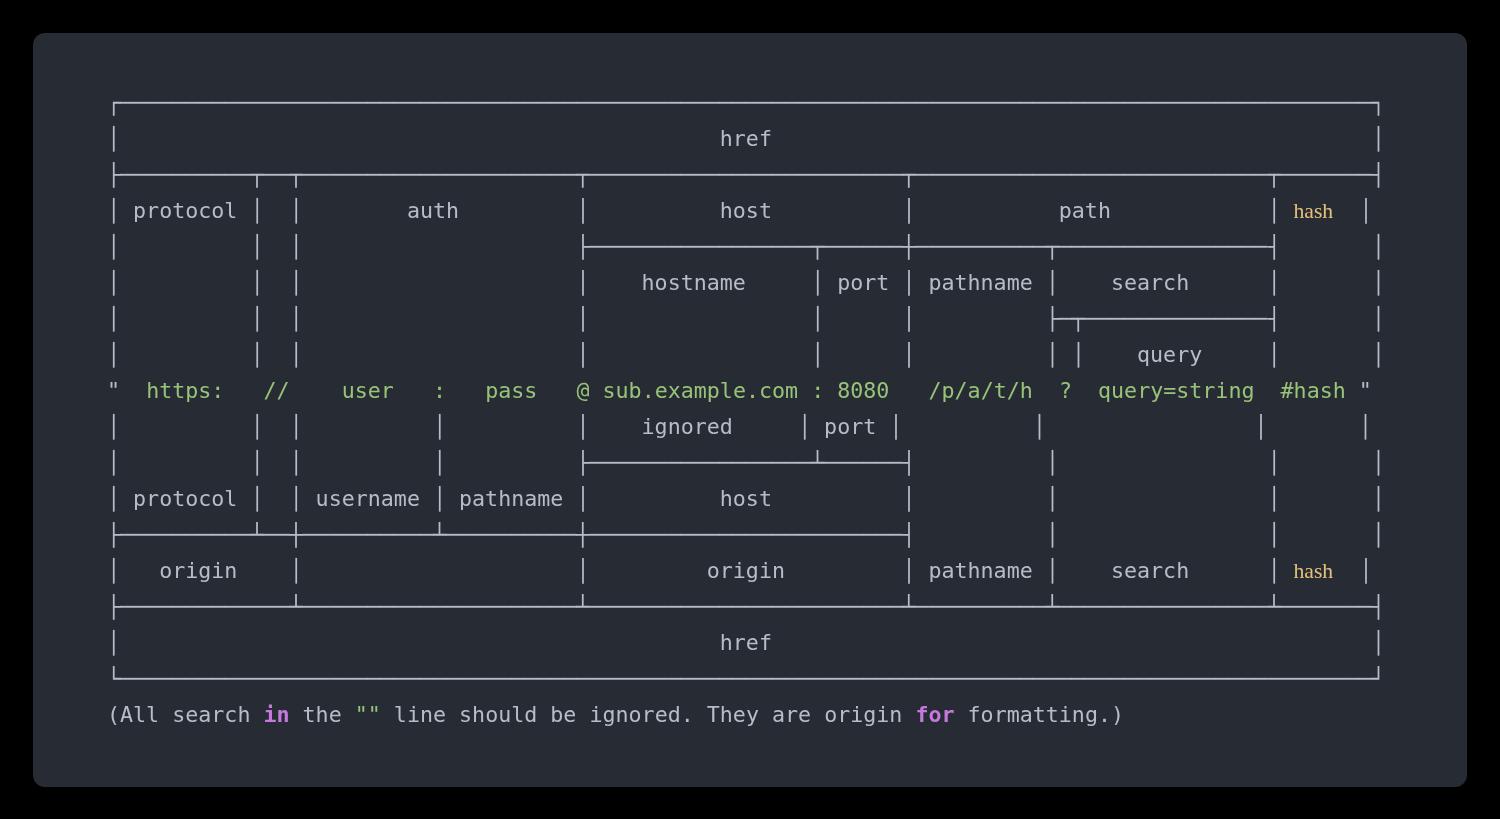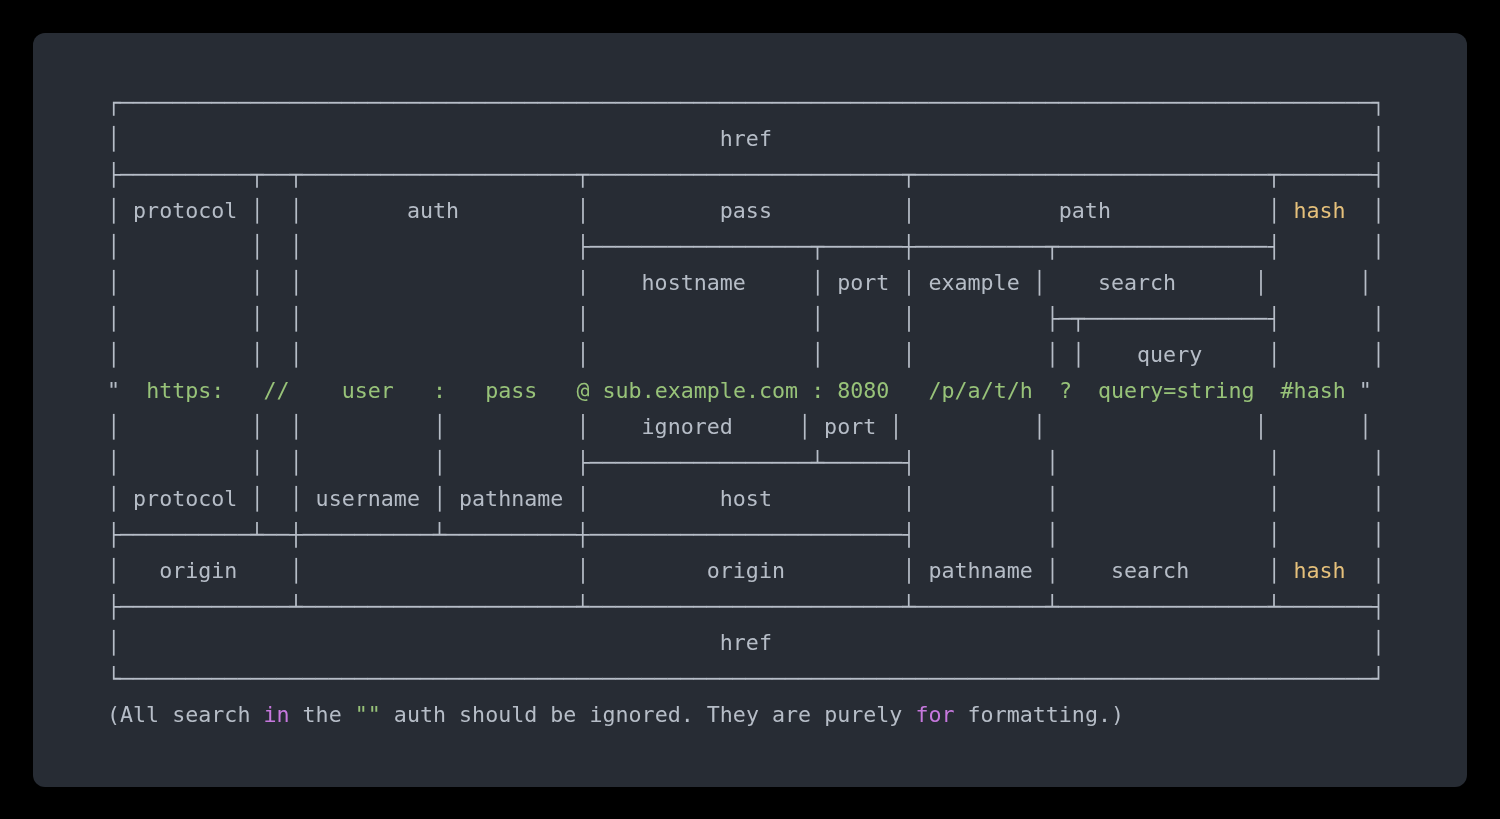--- a/index.html
+++ b/index.html
@@ -30,39 +30,39 @@
     left:74px;top:52px;
     margin:0;
     font-family:"DejaVu Sans Mono","Liberation Mono",monospace;
     font-size:21.66px;
     line-height:36px;
     white-space:pre;
     color:var(--fg);
   }
   .fg{color:var(--fg);}
   .green{color:var(--green);text-align:right;}
-  .yellow{color:var(--yellow);}
-  .purple{color:var(--purple);}
+  .yellow{color:var(--yellow);font-family:Liberation Serif, serif;}
+  .purple{color:var(--purple);font-weight:bold;}
 </style>
 </head>
 <body>
 
 <div class="panel">
   <pre class="diagram"><span><span class="fg">┌────────────────────────────────────────────────────────────────────────────────────────────────┐</span></span>
 <span><span class="fg">│                                              href                                              │</span></span>
 <span><span class="fg">├──────────┬──┬─────────────────────┬────────────────────────┬───────────────────────────┬───────┤</span></span>
-<span><span class="fg">│ protocol │  │        auth         │          pass          │           path            │ </span><span class="yellow">hash</span><span class="fg">  │</span></span>
+<span><span class="fg">│ protocol │  │        auth         │          host          │           path            │ </span><span class="yellow">hash</span><span class="fg">  │</span></span>
 <span><span class="fg">│          │  │                     ├─────────────────┬──────┼──────────┬────────────────┤       │</span></span>
-<span><span class="fg">│          │  │                     │    hostname     │ port │ example │    search      │       │</span></span>
+<span><span class="fg">│          │  │                     │    hostname     │ port │ pathname │    search      │       │</span></span>
 <span><span class="fg">│          │  │                     │                 │      │          ├─┬──────────────┤       │</span></span>
 <span><span class="fg">│          │  │                     │                 │      │          │ │    query     │       │</span></span>
 <span><span class="fg">"  </span><span class="green">https:</span><span class="fg">   </span><span class="green">//</span><span class="fg">    </span><span class="green">user</span><span class="fg">   </span><span class="green">:</span><span class="fg">   </span><span class="green">pass</span><span class="fg">   </span><span class="green">@ sub.example.com : 8080</span><span class="fg">   </span><span class="green">/p/a/t/h</span><span class="fg">  </span><span class="green">?</span><span class="fg">  </span><span class="green">query=string</span><span class="fg">  </span><span class="green">#hash</span><span class="fg"> "</span></span>
 <span><span class="fg">│          │  │          │          │    ignored     │ port │          │                │       │</span></span>
 <span><span class="fg">│          │  │          │          ├─────────────────┴──────┤          │                │       │</span></span>
 <span><span class="fg">│ protocol │  │ username │ pathname │          host          │          │                │       │</span></span>
 <span><span class="fg">├──────────┴──┼──────────┴──────────┼────────────────────────┤          │                │       │</span></span>
 <span><span class="fg">│   origin    │                     │         origin         │ pathname │    search      │ </span><span class="yellow">hash</span><span class="fg">  │</span></span>
 <span><span class="fg">├─────────────┴─────────────────────┴────────────────────────┴──────────┴────────────────┴───────┤</span></span>
 <span><span class="fg">│                                              href                                              │</span></span>
 <span><span class="fg">└────────────────────────────────────────────────────────────────────────────────────────────────┘</span></span>
-<span><span class="fg">(All search </span><span class="purple">in</span><span class="fg"> the </span><span class="green">""</span><span class="fg"> auth should be ignored. They are purely </span><span class="purple">for</span><span class="fg"> formatting.)</span></span>
+<span><span class="fg">(All search </span><span class="purple">in</span><span class="fg"> the </span><span class="green">""</span><span class="fg"> line should be ignored. They are origin </span><span class="purple">for</span><span class="fg"> formatting.)</span></span>
 </pre>
 </div>
 
 </body></html>

